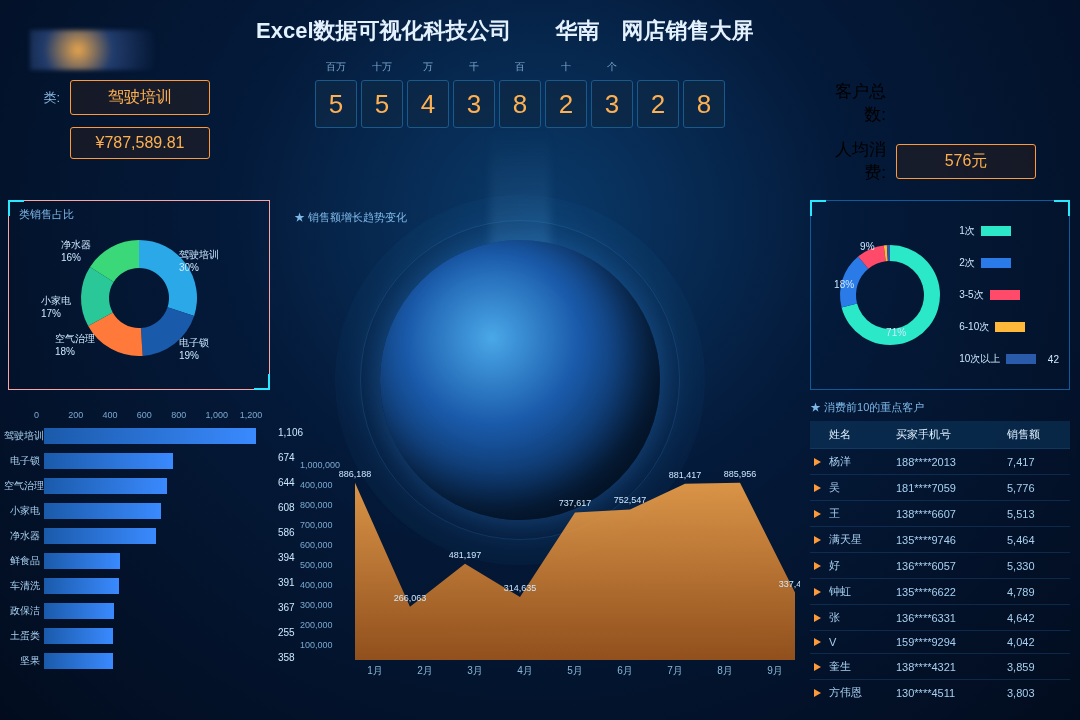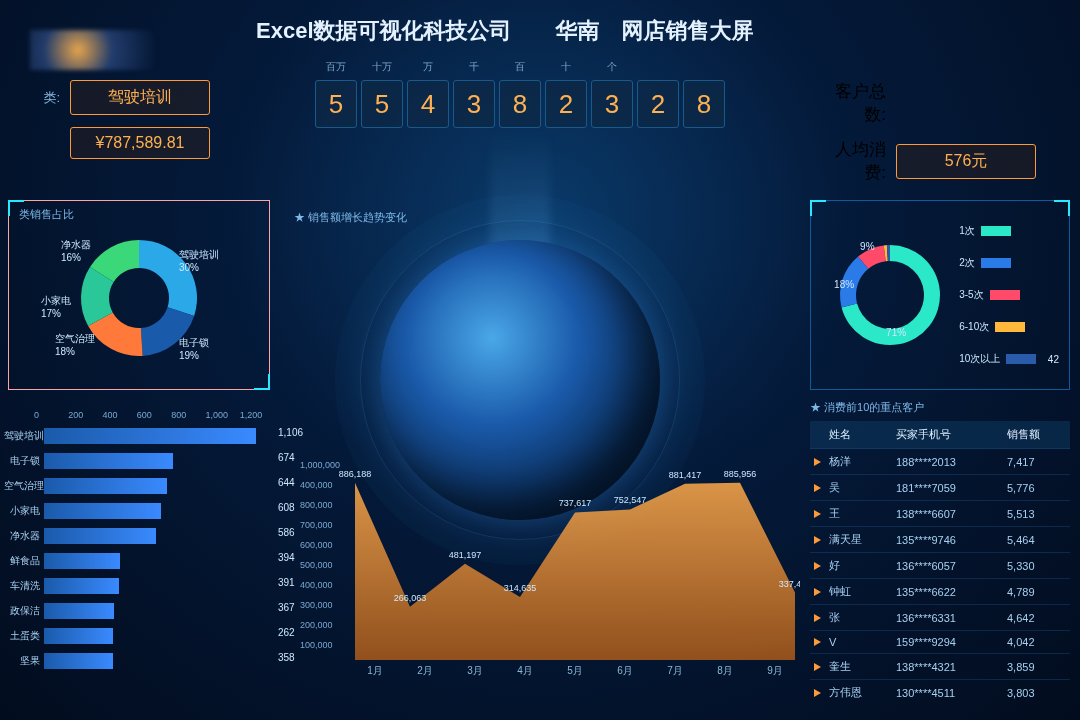--- a/index.html
+++ b/index.html
@@ -247,21 +247,21 @@
         <div class="hbar-track">
           <div class="hbar-fill" style="width:30.583333333333336%">
             <span class="hbar-val">367</span>
           </div>
         </div>
       </div>
       <div class="hbar-row">
         <div class="hbar-name">土蛋类</div>
         <div class="hbar-track">
           <div class="hbar-fill" style="width:29.916666666666668%">
-            <span class="hbar-val">262</span>
+            <span class="hbar-val">255</span>
           </div>
         </div>
       </div>
       <div class="hbar-row">
         <div class="hbar-name">坚果</div>
         <div class="hbar-track">
           <div class="hbar-fill" style="width:29.833333333333336%">
             <span class="hbar-val">358</span>
           </div>
         </div>

